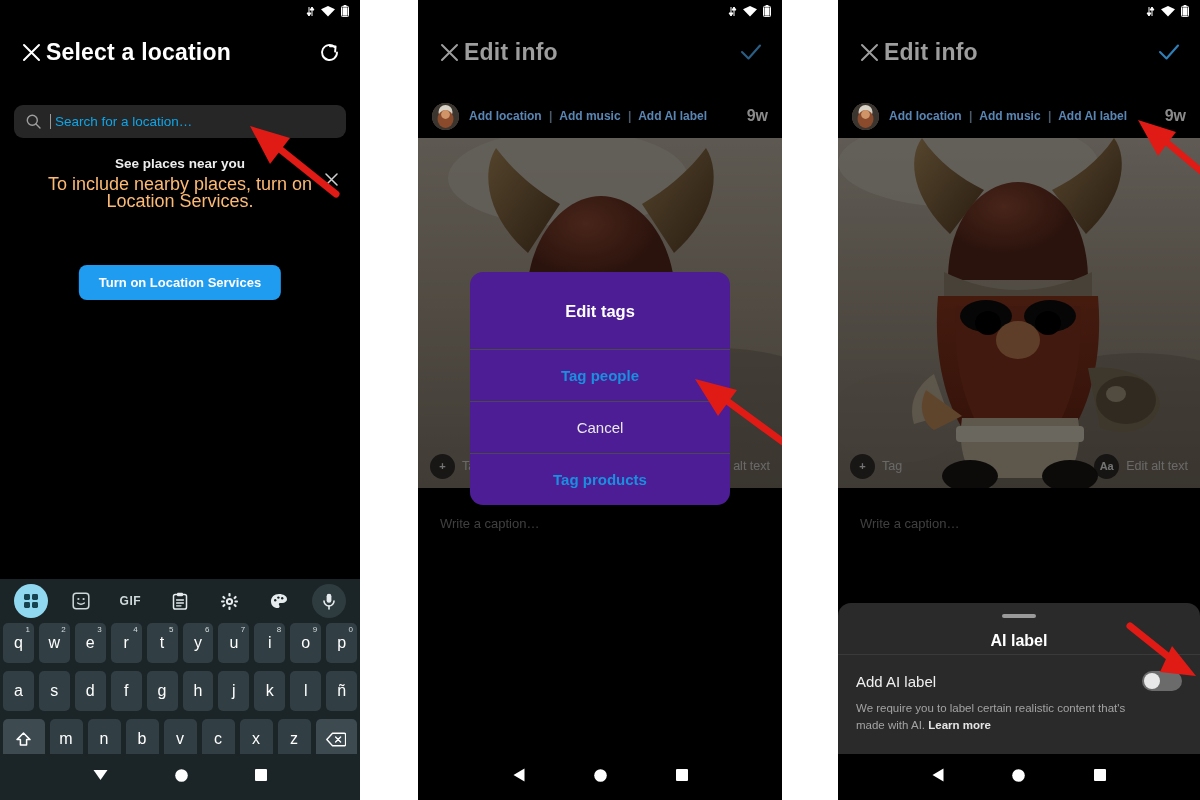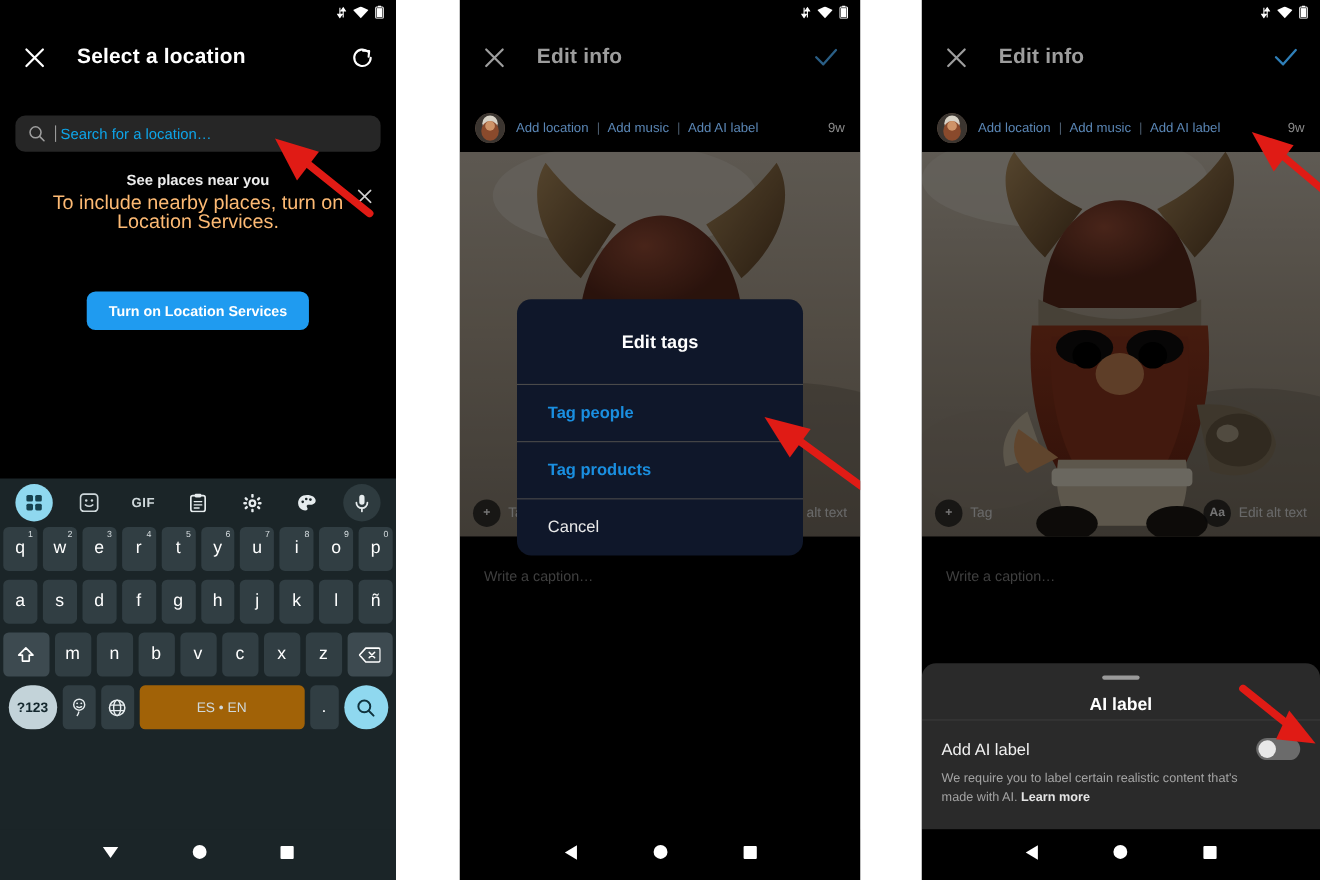--- a/index.html
+++ b/index.html
@@ -27,21 +27,21 @@
     gap: 6px; padding-right: 11px; z-index: 30;
   }
   .st-ic { display: block; }
 
   
   .app-header {
     position: absolute; top: 22px; left: 0; right: 0; height: 60px;
     display: flex; align-items: center; padding: 0 16px;
   }
   .hdr-title {
-    font-size: 19px; font-weight: bold; color: #fff; margin-left: 24px;
+    font-size: 23px; font-weight: bold; color: #fff; 
     letter-spacing: .2px;
   }
   .icon-btn {
     width: 30px; height: 30px; display: flex; align-items: center; justify-content: center;
     flex: 0 0 auto;
   }
   .spacer { flex: 1 1 auto; }
 
   
   .search-wrap { position: absolute; top: 105px; left: 14px; right: 14px; }
@@ -64,21 +64,21 @@
     position: absolute; top: 172px; right: 22px;
   }
   .loc-btn {
     position: absolute; top: 265px; left: 50%; transform: translateX(-50%);
     background: #1f9bf0; color: #fff; font-size: 13px; font-weight: bold;
     padding: 10px 20px; border-radius: 8px; border: none; white-space: nowrap;
   }
 
   
   .keyboard {
-    position: absolute; left: 0; right: 0; bottom: 0; height: 365px;
+    position: absolute; left: 0; right: 0; bottom: 0; height: 221px;
     background: #1b2528;
   }
   .kb-toolbar {
     height: 44px; display: flex; align-items: center;
     justify-content: space-between; padding: 0 14px;
   }
   .kb-tool { width: 34px; height: 34px; display: flex; align-items: center; justify-content: center; border-radius: 50%; }
   .kb-tool.active { background: #8fd8ef; }
   .kb-tool.mic { background: #2e3b3f; }
   .kb-row { display: flex; justify-content: center; gap: 5px; padding: 0 3px; margin-bottom: 8px; }
@@ -104,29 +104,29 @@
     position: absolute; left: 0; right: 0; bottom: 0; height: 46px;
     display: flex; align-items: center; justify-content: space-around;
     padding: 0 60px;
   }
   .navbar.onblack { background: #000; }
   .navbar.onkb { background: #1b2528; }
 
   
   .meta-row {
     position: absolute; top: 96px; left: 0; right: 0; height: 40px;
-    display: flex; align-items: center; padding: 0 14px; gap: 10px;
+    display: flex; align-items: center; padding: 0 14px; gap: 10px; font-weight: bold;
   }
   .avatar {
     width: 27px; height: 27px; border-radius: 50%; flex: 0 0 auto;
     overflow: hidden; background: #6d5a4c; position: relative;
   }
   .meta-links { font-size: 12px; color: #5a86b5; white-space: nowrap; }
   .meta-links .sep { color: #4a5a6b; padding: 0 4px; }
-  .meta-age { margin-left: auto; font-size: 12px; color: #8a8a8a; }
+  .meta-age { margin-left: auto; font-size: 16px; color: #8a8a8a; }
 
   .photo {
     position: absolute; left: 0; right: 0;
     overflow: hidden;
   }
   #photo-2 { top: 138px; height: 350px; }
   #photo-3 { top: 138px; height: 350px; }
 
   .photo-overlay {
     position: absolute; left: 0; right: 0; bottom: 0; height: 44px;
@@ -146,28 +146,28 @@
     padding: 16px 22px; color: #8c8c8c; font-size: 13px;
   }
   #caption-2 { top: 500px; }
   #caption-3 { top: 500px; }
 
   
   .scrim { position: absolute; inset: 0; background: rgba(0,0,0,.55); z-index: 10; }
   .dialog {
     position: absolute; z-index: 20;
     left: 52px; right: 52px; top: 272px;
-    background: #0f172a; border-radius: 13px; overflow: hidden;
+    background: #4c1d95; border-radius: 13px; overflow: hidden;
   }
   .dlg-title {
     text-align: center; color: #fff; font-size: 16.5px; font-weight: bold;
     padding: 30px 10px 28px;
   }
   .dlg-item {
-    text-align: left; font-size: 15px; padding: 17px 28px;
+    text-align: center; font-size: 15px; padding: 17px 28px;
     border-top: 1px solid #4a4a4a; color: #1a8fe0; font-weight: bold;
   }
   .dlg-item.plain { color: #e9e9e9; font-weight: normal; }
 
   
   .sheet {
     position: absolute; z-index: 20; left: 0; right: 0; bottom: 46px;
     background: #2a2a2a; border-radius: 13px 13px 0 0; overflow: hidden;
   }
   .sheet-handle {
@@ -508,22 +508,22 @@
         <span>Add AI label</span>
       </div>
       <div class="meta-age">9w</div>
     </div>
 
     <div class="scrim"></div>
 
     <div class="dialog">
       <div class="dlg-title">Edit tags</div>
       <div class="dlg-item">Tag people</div>
+      <div class="dlg-item plain">Cancel</div>
       <div class="dlg-item">Tag products</div>
-      <div class="dlg-item plain">Cancel</div>
     </div>
 
     <div class="navbar onblack" style="z-index:25;">
       <div>
         <svg width="14" height="16" viewBox="0 0 14 16">
             <path d="M12.5 1.5 L12.5 14.5 L1.5 8 Z" fill="#fff"></path>
           </svg>
       </div>
       <div>
         <svg width="15" height="15" viewBox="0 0 15 15">

